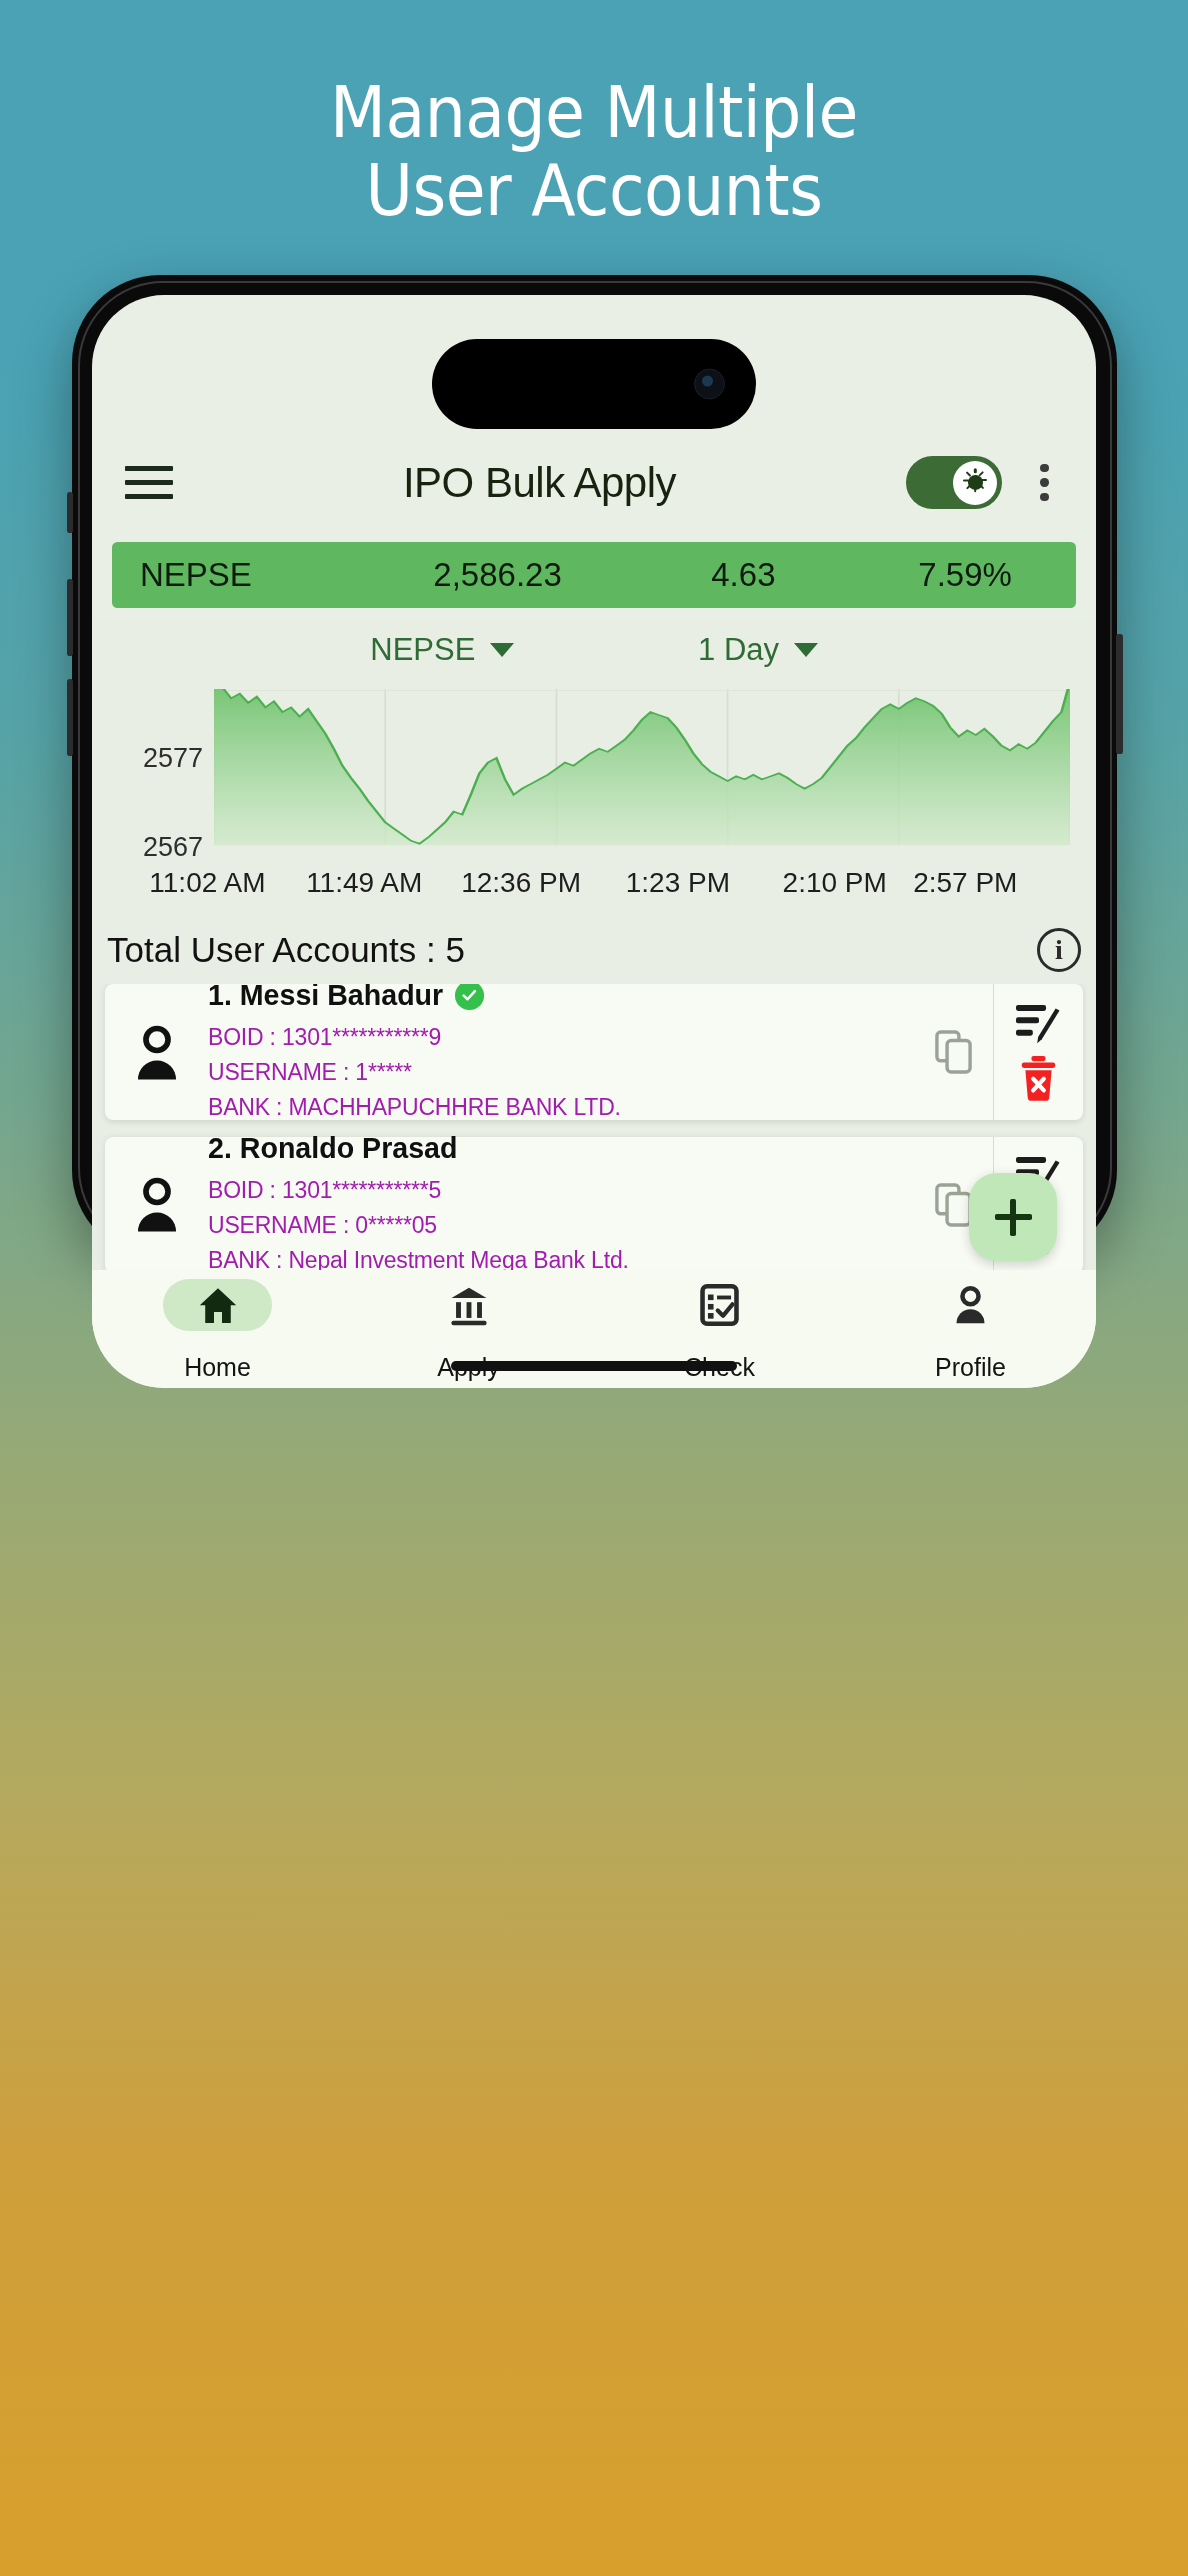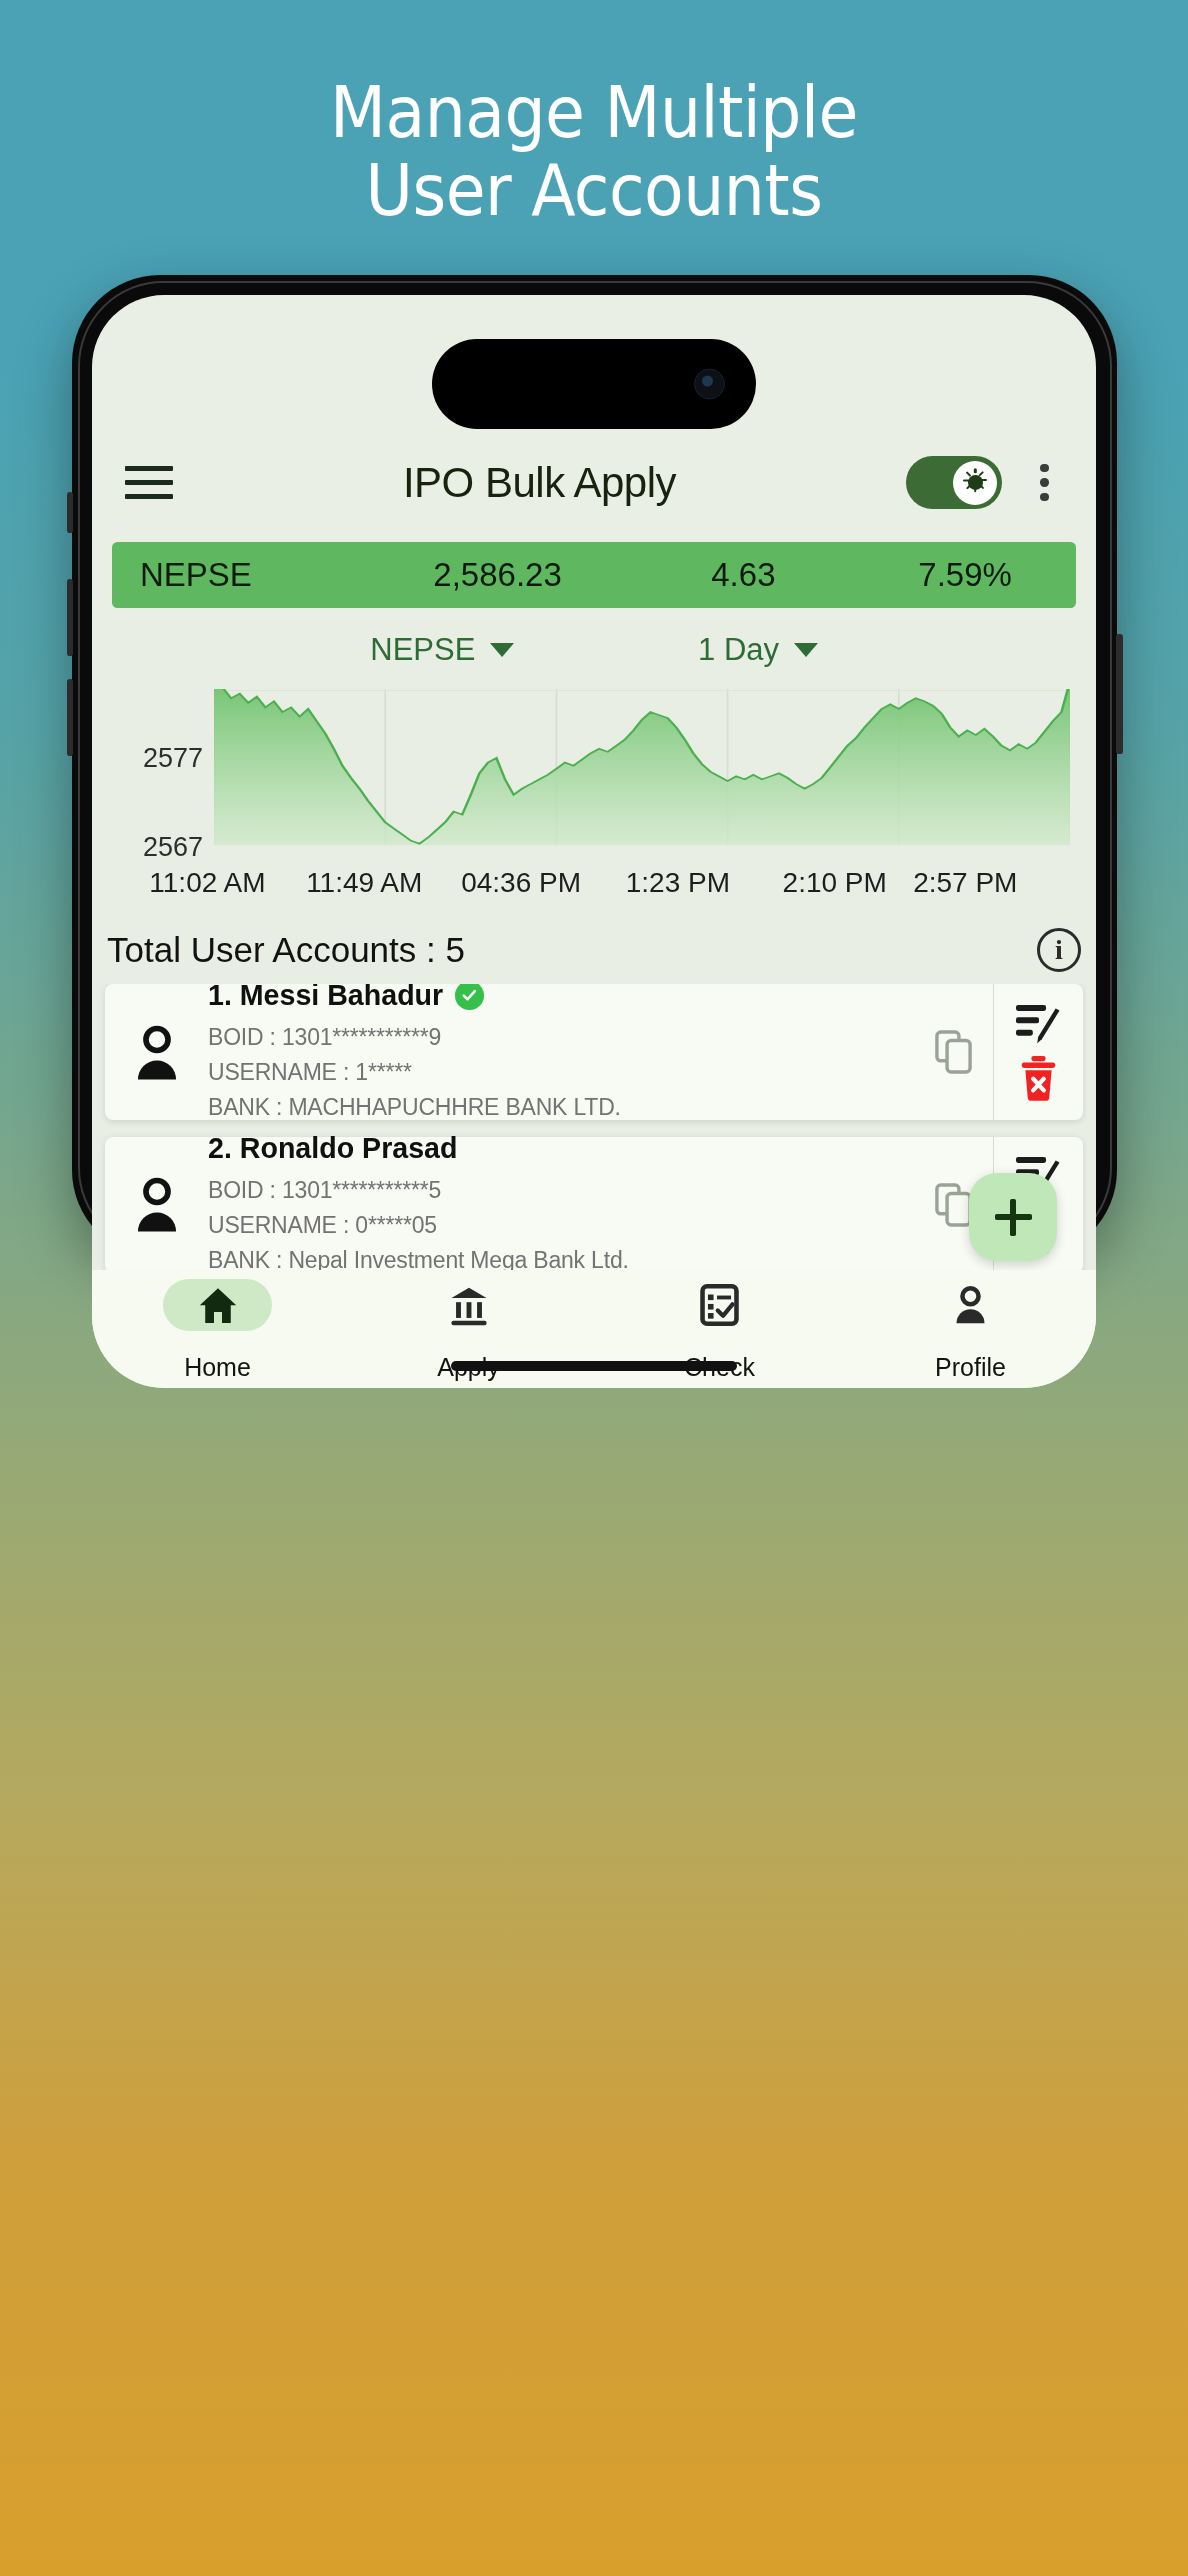--- a/index.html
+++ b/index.html
@@ -326,21 +326,21 @@
     margin-bottom: 8.3px;
   }
   .verified {
     width: 28.6px; height: 28.6px;
     border-radius: 50%;
     background: #34c04a;
     display: flex; align-items: center; justify-content: center;
   }
   .card-line {
     font-size: 23px;
-    color: #737373;
+    color: #a21caf;
     line-height: 1.52;
     letter-spacing: -0.2px;
   }
   .copy-btn {
     width: 79px;
     flex: 0 0 79px;
     display: flex; align-items: center; justify-content: center;
     cursor: pointer;
   }
   .card-actions {
@@ -510,21 +510,21 @@
                 <line x1="1000.0" y1="0" x2="1000.0" y2="300" stroke="#d8ddd2" stroke-width="2"></line>
                 <line x1="0" y1="3.0" x2="1000" y2="3.0" stroke="#dfe4d9" stroke-width="2"></line>
               </g>
             <path id="areaPath" fill="url(#areaGrad)" d="M0.0 -17.6 L10.0 -2.9 L20.0 17.7 L30.0 8.9 L40.0 26.5 L50.0 14.8 L60.0 35.3 L70.0 23.6 L80.0 44.2 L90.0 35.3 L100.0 53.0 L110.0 38.3 L120.0 61.8 L130.0 85.3 L140.0 114.7 L150.0 147.1 L160.0 170.6 L170.0 191.2 L180.0 214.7 L190.0 235.3 L200.0 255.8 L210.0 267.6 L220.0 279.4 L230.0 291.1 L240.0 297.0 L250.0 285.2 L260.0 270.5 L270.0 255.8 L280.0 235.3 L290.0 241.1 L300.0 202.9 L310.0 161.8 L320.0 141.2 L330.0 132.4 L340.0 173.5 L350.0 202.9 L360.0 191.2 L370.0 182.3 L380.0 173.5 L390.0 164.7 L400.0 152.9 L410.0 141.2 L420.0 147.1 L430.0 135.3 L440.0 123.5 L450.0 114.7 L460.0 120.6 L470.0 108.8 L480.0 97.1 L490.0 79.4 L500.0 58.9 L510.0 44.2 L520.0 50.0 L530.0 55.9 L540.0 73.6 L550.0 97.1 L560.0 123.5 L570.0 144.1 L580.0 158.8 L590.0 167.6 L600.0 176.5 L610.0 167.6 L620.0 173.5 L630.0 164.7 L640.0 173.5 L650.0 167.6 L660.0 161.8 L670.0 170.6 L680.0 182.3 L690.0 191.2 L700.0 182.3 L710.0 170.6 L720.0 150.0 L730.0 129.4 L740.0 108.8 L750.0 94.1 L760.0 73.6 L770.0 55.9 L780.0 38.3 L790.0 29.5 L800.0 38.3 L810.0 26.5 L820.0 17.7 L830.0 23.6 L840.0 32.4 L850.0 47.1 L860.0 73.6 L870.0 91.2 L880.0 79.4 L890.0 88.3 L900.0 76.5 L910.0 91.2 L920.0 108.8 L930.0 117.7 L940.0 105.9 L950.0 114.7 L960.0 103.0 L970.0 82.4 L980.0 61.8 L990.0 44.2 L1000.0 -14.6 L1000 300 L0 300 Z"></path>
             <path id="linePath" fill="none" stroke="#4caf50" stroke-width="3" d="M0.0 -17.6 L10.0 -2.9 L20.0 17.7 L30.0 8.9 L40.0 26.5 L50.0 14.8 L60.0 35.3 L70.0 23.6 L80.0 44.2 L90.0 35.3 L100.0 53.0 L110.0 38.3 L120.0 61.8 L130.0 85.3 L140.0 114.7 L150.0 147.1 L160.0 170.6 L170.0 191.2 L180.0 214.7 L190.0 235.3 L200.0 255.8 L210.0 267.6 L220.0 279.4 L230.0 291.1 L240.0 297.0 L250.0 285.2 L260.0 270.5 L270.0 255.8 L280.0 235.3 L290.0 241.1 L300.0 202.9 L310.0 161.8 L320.0 141.2 L330.0 132.4 L340.0 173.5 L350.0 202.9 L360.0 191.2 L370.0 182.3 L380.0 173.5 L390.0 164.7 L400.0 152.9 L410.0 141.2 L420.0 147.1 L430.0 135.3 L440.0 123.5 L450.0 114.7 L460.0 120.6 L470.0 108.8 L480.0 97.1 L490.0 79.4 L500.0 58.9 L510.0 44.2 L520.0 50.0 L530.0 55.9 L540.0 73.6 L550.0 97.1 L560.0 123.5 L570.0 144.1 L580.0 158.8 L590.0 167.6 L600.0 176.5 L610.0 167.6 L620.0 173.5 L630.0 164.7 L640.0 173.5 L650.0 167.6 L660.0 161.8 L670.0 170.6 L680.0 182.3 L690.0 191.2 L700.0 182.3 L710.0 170.6 L720.0 150.0 L730.0 129.4 L740.0 108.8 L750.0 94.1 L760.0 73.6 L770.0 55.9 L780.0 38.3 L790.0 29.5 L800.0 38.3 L810.0 26.5 L820.0 17.7 L830.0 23.6 L840.0 32.4 L850.0 47.1 L860.0 73.6 L870.0 91.2 L880.0 79.4 L890.0 88.3 L900.0 76.5 L910.0 91.2 L920.0 108.8 L930.0 117.7 L940.0 105.9 L950.0 114.7 L960.0 103.0 L970.0 82.4 L980.0 61.8 L990.0 44.2 L1000.0 -14.6 "></path>
           </svg>
         </div>
         <div class="xaxis">
           <span>11:02 AM</span>
           <span>11:49 AM</span>
-          <span>04:36 PM</span>
+          <span>12:36 PM</span>
           <span>1:23 PM</span>
           <span>2:10 PM</span>
           <span>2:57 PM</span>
         </div>
       </div>
     </div>
 
     <div class="totals">
       <span>Total User Accounts : 5</span>
       <span class="info-icon">i</span>

